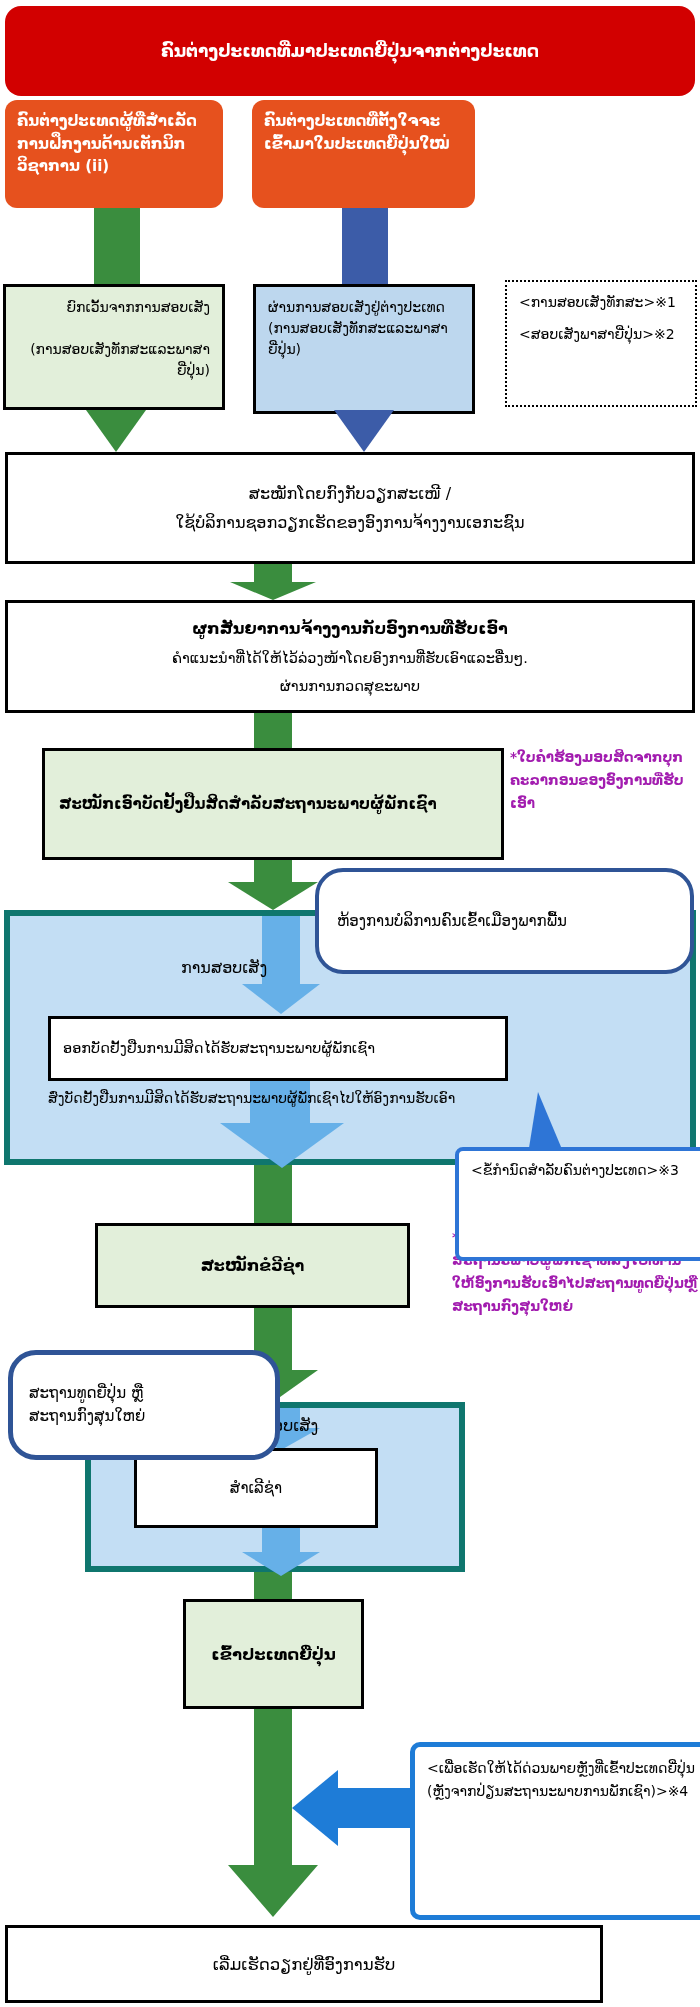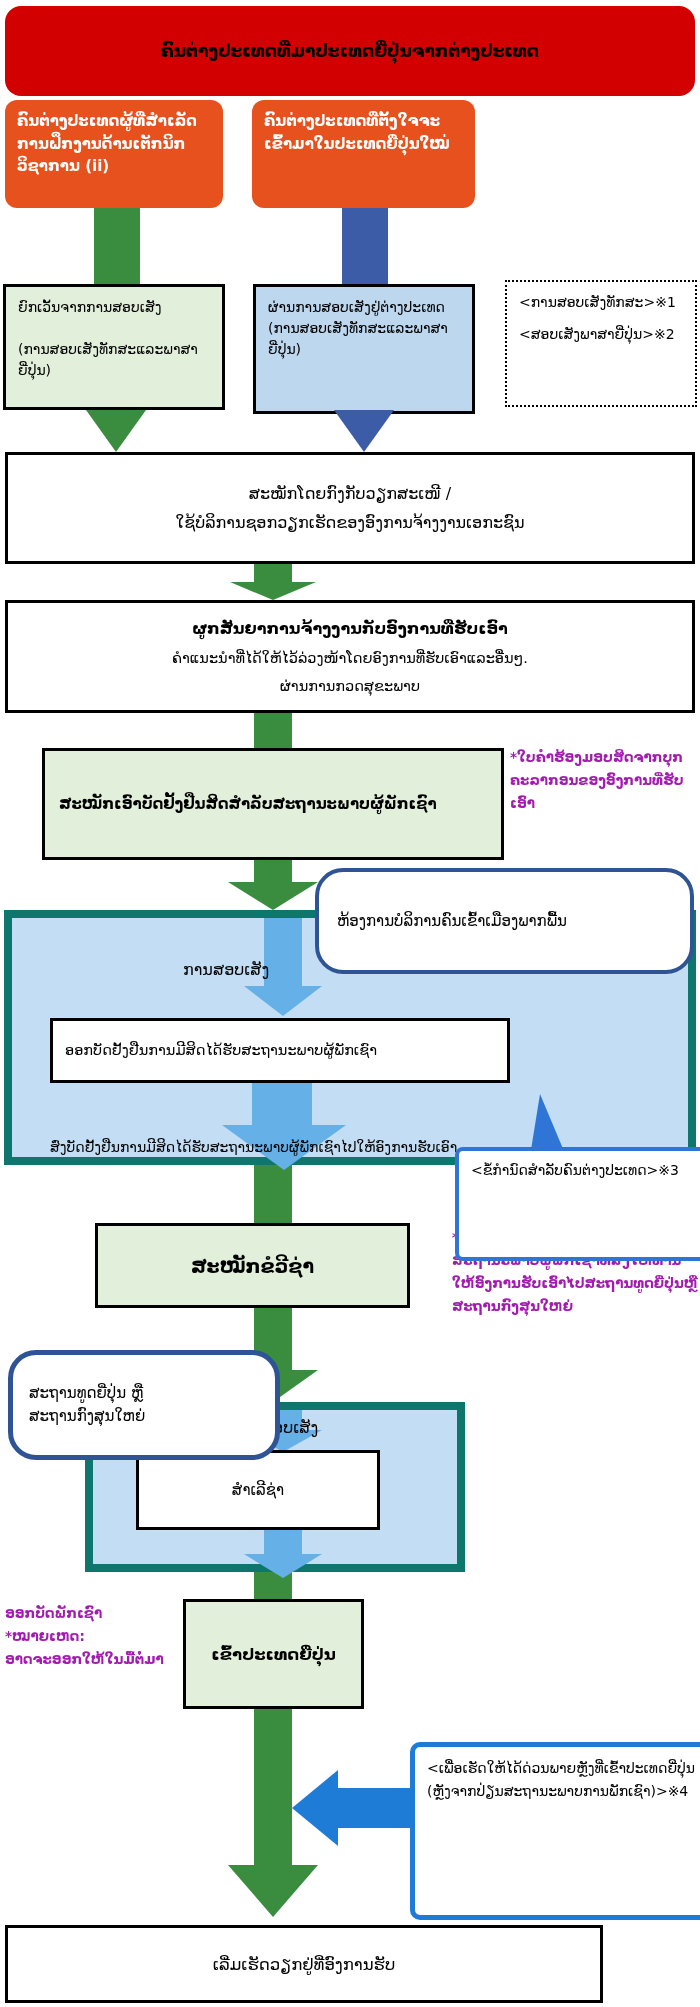--- a/index.html
+++ b/index.html
@@ -4,56 +4,56 @@
 <style>
   html,body{margin:0;padding:0;background:#fff;}
   #stage{
     position:relative;width:700px;height:2007px;background:#fff;overflow:hidden;
     font-family:"DejaVu Sans","Liberation Sans",sans-serif;color:#000;
   }
   .abs{position:absolute;box-sizing:border-box;}
   .bordered{border:3px solid #000;background:#fff;}
   .green-tint{background:#e2efda;border:3px solid #000;}
   .ltblue{background:#bdd7ee;border:3px solid #000;}
-  .bigblue{background:#c3def4;border:8px solid #0f766e;}
+  .bigblue{background:#c3def4;border:6px solid #0f766e;}
   .center{display:flex;align-items:center;justify-content:center;text-align:center;}
   .vcenter{display:flex;flex-direction:column;align-items:center;justify-content:center;text-align:center;}
   .leftpad{display:flex;align-items:center;text-align:left;}
   .pre{white-space:pre-line;}
   .shaft{position:absolute;}
   .tri{position:absolute;width:0;height:0;}
   .note{position:absolute;font-size:13.5px;line-height:1.7;color:#a21caf;font-weight:bold;}
   .bubble{
     position:absolute;background:#fff;border:4px solid #2f5496;border-radius:28px;
     display:flex;align-items:center;text-align:left;z-index:6;
   }
   .callout{position:absolute;background:#fff;z-index:6;}
 </style>
 </head>
 <body>
 
 <div id="stage">
 
   <div class="abs center" style="left:5px;top:6px;width:690px;height:90px;background:#d20000;border-radius:16px;">
-    <div style="color:#000000;font-weight:bold;font-size:17px;padding:0 30px;">ຄົນຕ່າງປະເທດທີ່ມາປະເທດຍີ່ປຸ່ນຈາກຕ່າງປະເທດ</div>
+    <div style="color:#ffffff;font-weight:bold;font-size:17px;padding:0 30px;">ຄົນຕ່າງປະເທດທີ່ມາປະເທດຍີ່ປຸ່ນຈາກຕ່າງປະເທດ</div>
   </div>
 
   <div class="abs" style="left:5px;top:100px;width:218px;height:108px;background:#e6511e;border-radius:12px;
               color:#fff;font-weight:bold;font-size:15px;line-height:1.5;padding:10px 12px;">
     <span>ຄົນຕ່າງປະເທດຜູ້ທີ່ສຳເລັດການຝຶກງານດ້ານເຕັກນິກວິຊາການ (ii)</span>
   </div>
   <div class="abs" style="left:252px;top:100px;width:223px;height:108px;background:#e6511e;border-radius:12px;
               color:#fff;font-weight:bold;font-size:15px;line-height:1.5;padding:10px 12px;">
     <span>ຄົນຕ່າງປະເທດທີ່ຕັ້ງໃຈຈະເຂົ້າມາໃນປະເທດຍີ່ປຸ່ນໃໝ່</span>
   </div>
 
   <div class="shaft" style="left:94px;top:208px;width:46px;height:78px;background:#3a8d3e;"></div>
   <div class="shaft" style="left:342px;top:208px;width:46px;height:78px;background:#3c5ca8;"></div>
 
-  <div class="abs green-tint pre" style="left:3px;top:284px;width:222px;height:126px;padding:10px 12px;font-size:14px;line-height:1.5;">ຍົກເວັ້ນຈາກການສອບເສັງ
+  <div class="abs green-tint pre" style="left:3px;top:284px;width:222px;height:126px;padding:10px 12px;font-size:14px;line-height:1.5;text-align:right;">ຍົກເວັ້ນຈາກການສອບເສັງ
 
 (ການສອບເສັງທັກສະແລະພາສາຍີ່ປຸ່ນ)</div>
   <div class="abs ltblue pre" style="left:253px;top:284px;width:222px;height:130px;padding:10px 12px;font-size:14px;line-height:1.5;">ຜ່ານການສອບເສັງຢູ່ຕ່າງປະເທດ
 (ການສອບເສັງທັກສະແລະພາສາຍີ່ປຸ່ນ)</div>
 
   <div class="abs" style="left:505px;top:280px;width:192px;height:127px;border:2px dotted #000;background:#fff;
               padding:10px 12px;font-size:14px;line-height:1.45;">
     <div>&lt;ການສອບເສັງທັກສະ&gt;※1</div>
     <div style="margin-top:12px;">&lt;ສອບເສັງພາສາຍີ່ປຸ່ນ&gt;※2</div>
   </div>
@@ -91,32 +91,32 @@
 
   <div class="abs bigblue" style="left:4px;top:910px;width:692px;height:255px;">
     <div class="abs" style="left:171px;top:42px;font-size:16px;z-index:3;">ການສອບເສັງ</div>
     <div class="shaft" style="left:252px;top:0;width:38px;height:68px;background:#66b0e8;z-index:1;"></div>
     <div class="tri" style="left:232px;top:68px;border-left:39px solid transparent;border-right:39px solid transparent;border-top:30px solid #66b0e8;z-index:1;"></div>
     <div class="abs bordered leftpad" style="left:38px;top:100px;width:460px;height:65px;padding:4px 12px;font-size:14.5px;line-height:1.5;z-index:2;">
       <span>ອອກບັດຢັ້ງຢືນການມີສິດໄດ້ຮັບສະຖານະພາບຜູ້ພັກເຊົາ</span>
     </div>
     <div class="shaft" style="left:240px;top:165px;width:60px;height:42px;background:#66b0e8;z-index:1;"></div>
     <div class="tri" style="left:210px;top:207px;border-left:62px solid transparent;border-right:62px solid transparent;border-top:45px solid #66b0e8;z-index:1;"></div>
-    <div class="abs" style="left:38px;top:172px;width:420px;font-size:14px;line-height:1.55;z-index:3;margin-top:47px;">ສົ່ງບັດຢັ້ງຢືນການມີສິດໄດ້ຮັບສະຖານະພາບຜູ້ພັກເຊົາໄປໃຫ້ອົງການຮັບເອົາ</div>
+    <div class="abs" style="left:38px;top:172px;width:420px;font-size:14px;line-height:1.55;z-index:3;">ສົ່ງບັດຢັ້ງຢືນການມີສິດໄດ້ຮັບສະຖານະພາບຜູ້ພັກເຊົາໄປໃຫ້ອົງການຮັບເອົາ</div>
     <div class="tri" style="left:518px;top:176px;border-left:10px solid transparent;border-right:26px solid transparent;border-bottom:62px solid #2e75d6;z-index:4;"></div>
   </div>
 
   <div class="callout" style="left:455px;top:1147px;width:242px;height:90px;border:4px solid #2e75d6;border-radius:8px;
               padding:8px 12px;font-size:14px;line-height:1.6;">
     <span>&lt;ຂໍ້ກຳນົດສຳລັບຄົນຕ່າງປະເທດ&gt;※3</span>
   </div>
 
   <div class="shaft" style="left:254px;top:1165px;width:38px;height:58px;background:#3a8d3e;"></div>
 
-  <div class="abs green-tint center" style="left:95px;top:1223px;width:315px;height:85px;font-size:19px;font-weight:bold;">
+  <div class="abs green-tint center" style="left:95px;top:1223px;width:315px;height:85px;font-size:16px;font-weight:bold;">
     <span>ສະໝັກຂໍວີຊ່າ</span>
   </div>
   <div class="note" style="left:452px;top:1226px;width:246px;">*ຍື່ນໃບຢັ້ງຢືນການມີສິດໄດ້ຮັບສະຖານະພາບຜູ້ພັກເຊົາທີ່ສົ່ງໃຫ້ທ່ານໃຫ້ອົງການຮັບເອົາໄປສະຖານທູດຍີ່ປຸ່ນຫຼືສະຖານກົງສຸນໃຫຍ່</div>
 
   <div class="bubble pre" style="left:8px;top:1350px;width:230px;height:88px;border-width:5px;padding:6px 16px;font-size:15px;line-height:1.55;">ສະຖານທູດຍີ່ປຸ່ນ ຫຼື
 ສະຖານກົງສຸນໃຫຍ່</div>
 
   <div class="shaft" style="left:254px;top:1308px;width:38px;height:62px;background:#3a8d3e;"></div>
   <div class="tri" style="left:228px;top:1370px;border-left:45px solid transparent;border-right:45px solid transparent;border-top:32px solid #3a8d3e;"></div>
 
@@ -129,23 +129,20 @@
     </div>
     <div class="shaft" style="left:171px;top:120px;width:38px;height:24px;background:#66b0e8;z-index:1;"></div>
     <div class="tri" style="left:151px;top:144px;border-left:39px solid transparent;border-right:39px solid transparent;border-top:24px solid #66b0e8;z-index:1;"></div>
   </div>
 
   <div class="shaft" style="left:254px;top:1572px;width:38px;height:27px;background:#3a8d3e;"></div>
 
   <div class="abs green-tint center" style="left:183px;top:1599px;width:181px;height:110px;font-size:16.5px;font-weight:bold;padding:4px;">
     <span>ເຂົ້າປະເທດຍີ່ປຸ່ນ</span>
   </div>
-  <div class="note pre" style="left:5px;top:1602px;width:170px;">ອອກບັດພັກເຊົາ
-*ໝາຍເຫດ:
-ອາດຈະອອກໃຫ້ໃນມື້ຕໍ່ມາ</div>
 
   <div class="shaft" style="left:254px;top:1709px;width:38px;height:156px;background:#3a8d3e;"></div>
   <div class="tri" style="left:228px;top:1865px;border-left:45px solid transparent;border-right:45px solid transparent;border-top:52px solid #3a8d3e;"></div>
 
   <div class="shaft" style="left:338px;top:1788px;width:74px;height:40px;background:#1e7cd7;"></div>
   <div class="tri" style="left:292px;top:1770px;border-top:38px solid transparent;border-bottom:38px solid transparent;border-right:46px solid #1e7cd7;"></div>
   <div class="callout pre" style="left:410px;top:1742px;width:287px;height:148px;border:5px solid #1e7cd7;border-radius:10px;
               padding:10px 12px;font-size:14px;line-height:1.65;">&lt;ເພື່ອເຮັດໃຫ້ໄດ້ດ່ວນພາຍຫຼັງທີ່ເຂົ້າປະເທດຍີ່ປຸ່ນ
 (ຫຼັງຈາກປ່ຽນສະຖານະພາບການພັກເຊົາ)&gt;※4</div>
 

